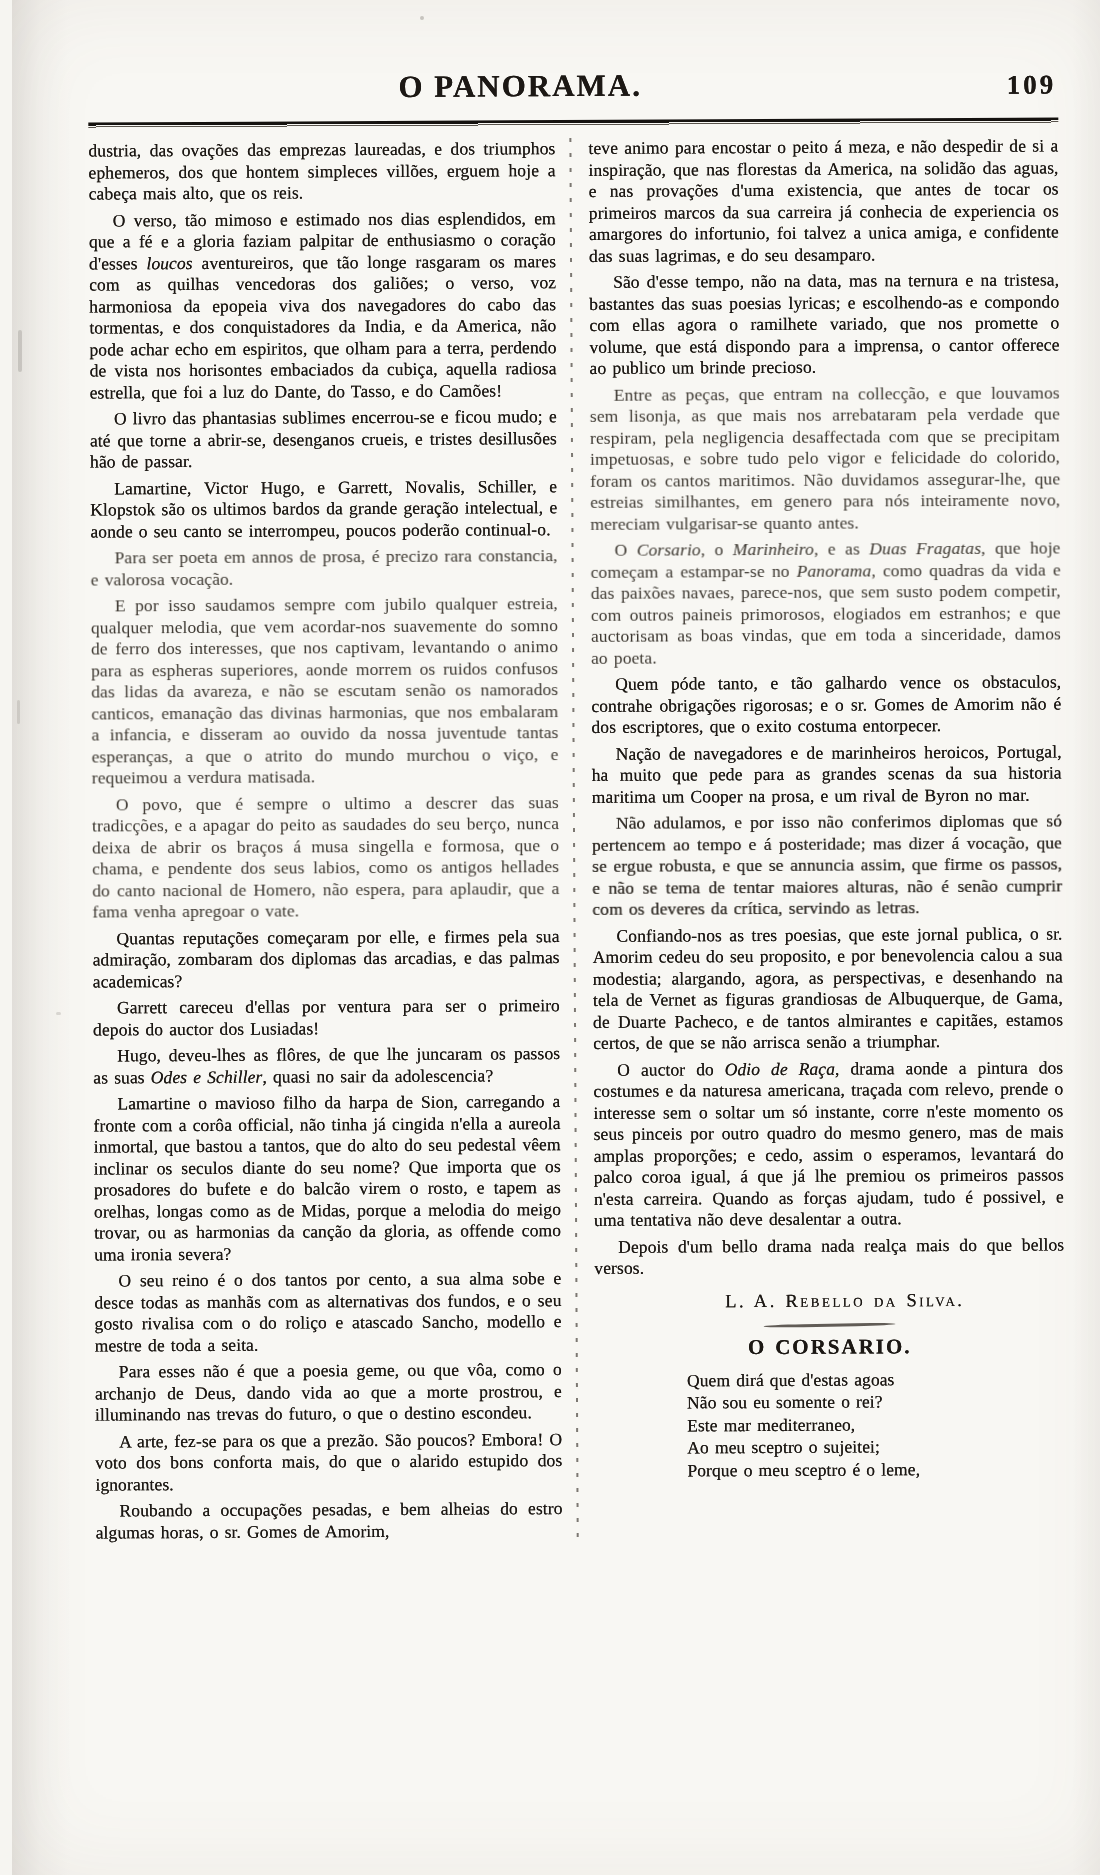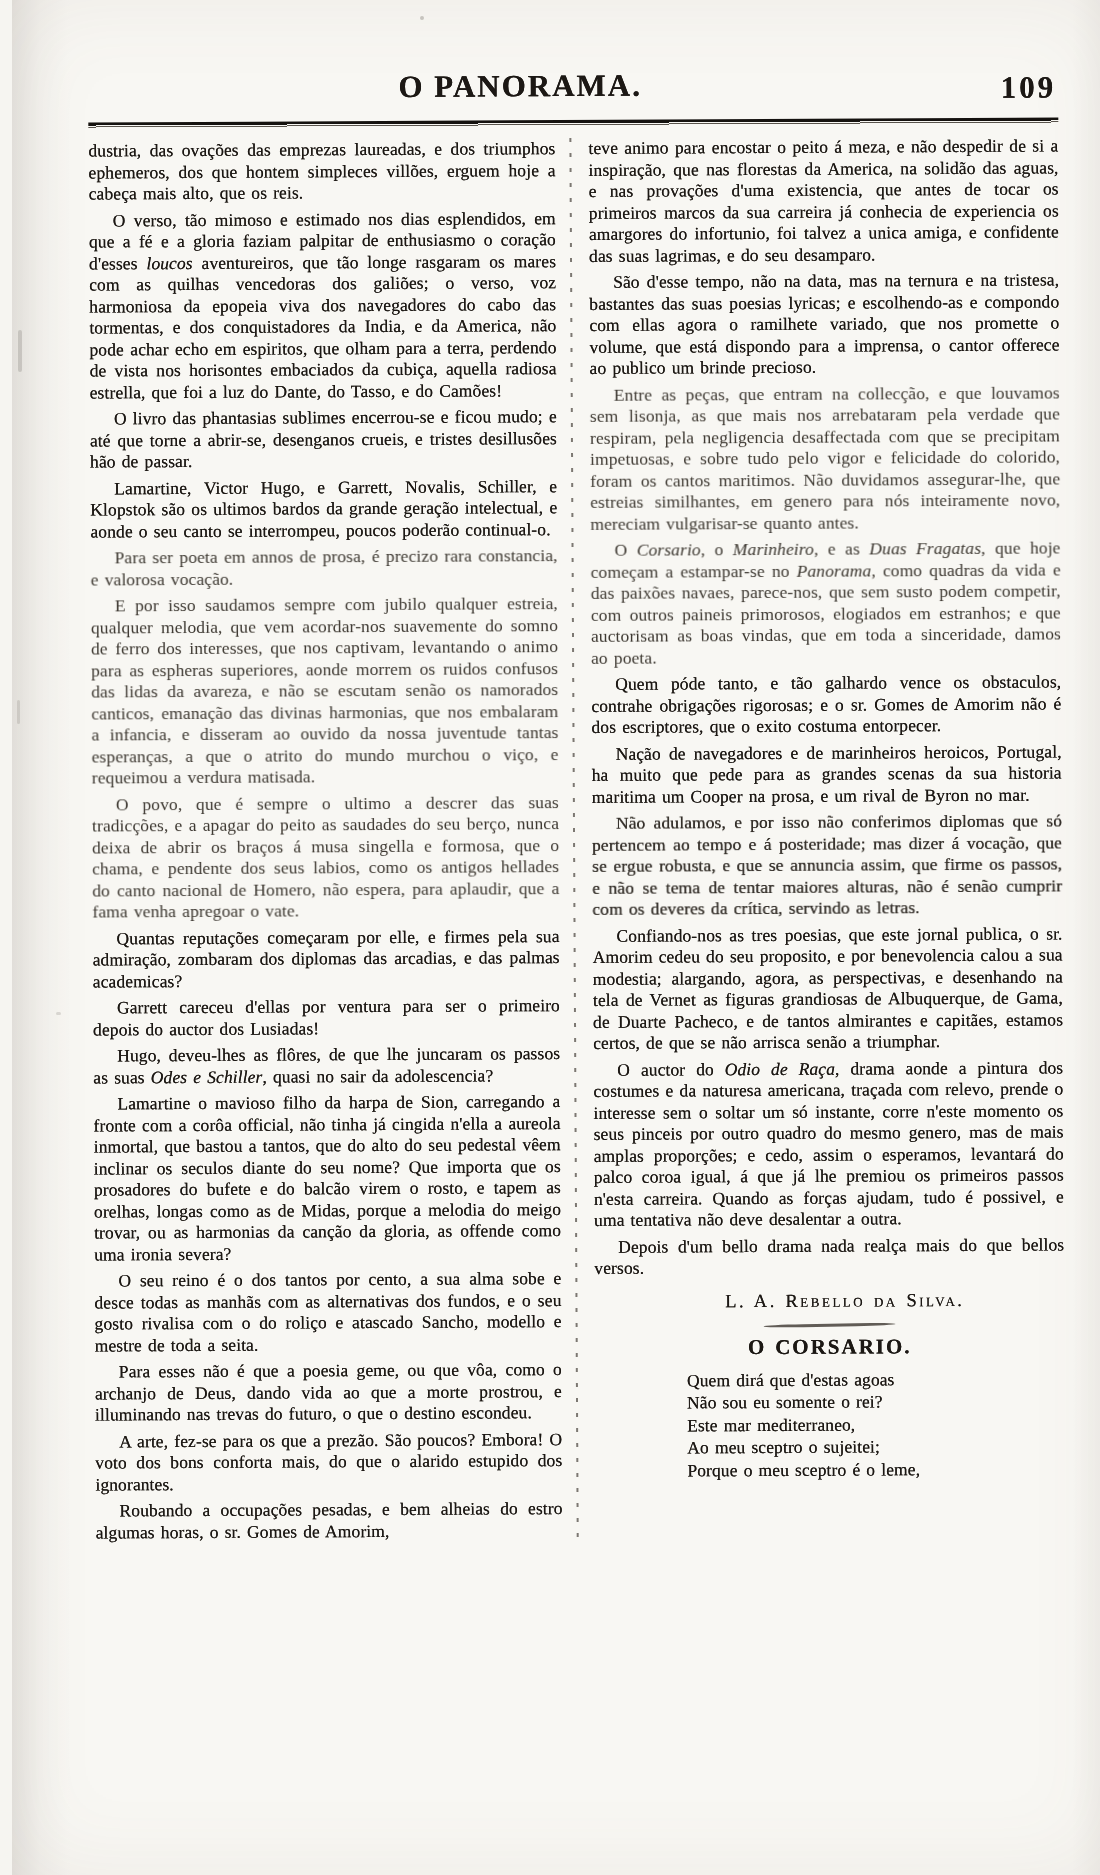--- a/index.html
+++ b/index.html
@@ -21,21 +21,21 @@
     position:absolute;left:76px;top:64px;width:970px;
     transform:rotate(-0.3deg);transform-origin:50% 0;
   }
   .masthead{position:relative;height:48px;}
   .title{
     text-align:center;font-weight:bold;font-size:31px;line-height:44px;
     letter-spacing:2px;transform:translateX(-53px);
     text-shadow:0 0 0.6px #15120f;
   }
   .pagenum{
-    position:absolute;right:2px;top:8px;font-size:31px;font-weight:bold;
+    position:absolute;right:2px;top:8px;font-size:27px;font-weight:bold;
     letter-spacing:3px;text-shadow:0 0 0.5px #15120f;
   }
   .rule{
     height:6px;margin-top:8px;
     background:linear-gradient(to bottom,#15120f 0,#15120f 3px,rgba(0,0,0,0) 3px,rgba(0,0,0,0) 4px,rgba(62,56,48,0.85) 4px,rgba(62,56,48,0.85) 5px,rgba(0,0,0,0) 5px);
   }
   .columns{display:flex;margin-top:12px;align-items:stretch;}
   .col{
     font-size:17.5px;line-height:21.5px;text-align:justify;
     letter-spacing:0.1px;word-spacing:1.6px;

